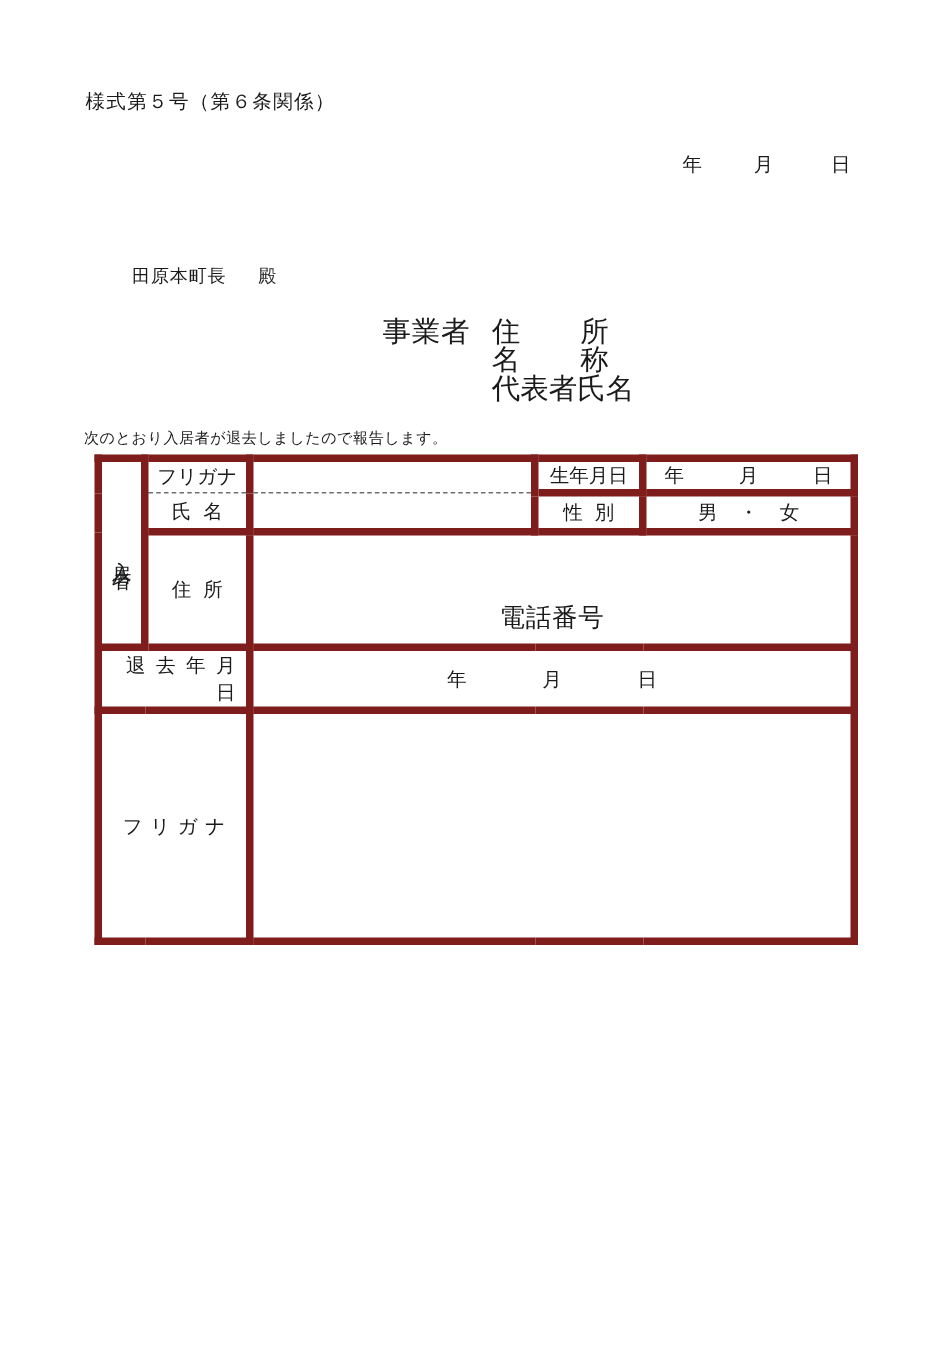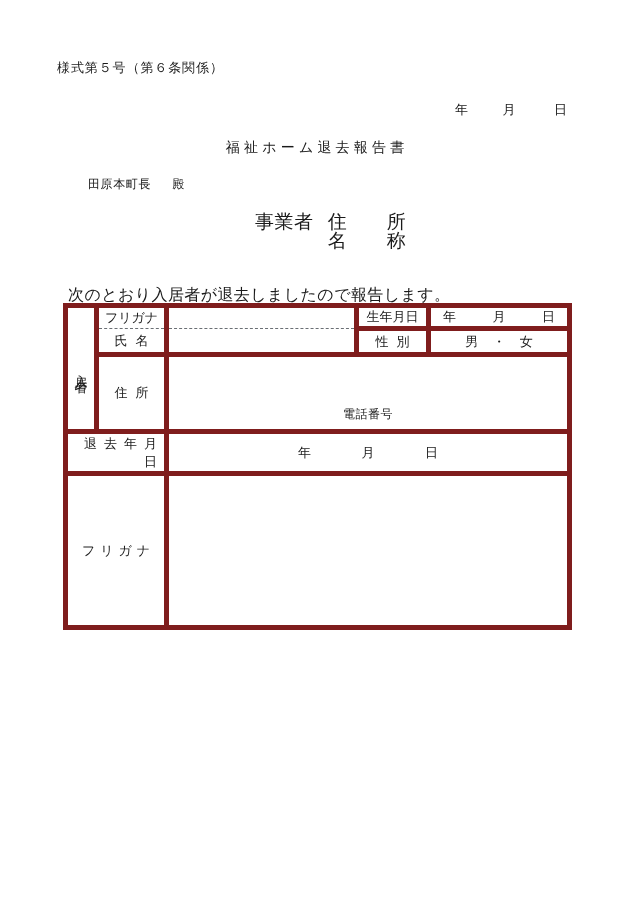--- a/index.html
+++ b/index.html
@@ -84,23 +84,23 @@
     width: 78px;
   }
   .operator .spread {
     display: inline-flex;
     width: 78px;
     justify-content: space-between;
   }
 
   .intro {
     position: absolute;
-    left: 68px;
+    left: 56px;
     top: 285px;
-    font-size: 16px;
+    font-size: 10px;
     letter-spacing: 0.4px;
     white-space: nowrap;
   }
 
   
   .tbl {
     position: absolute;
     left: 63px;
     top: 303px;
     width: 504px;
@@ -166,21 +166,21 @@
   .name-blank { text-align: left; }
 
   .addr-cell {
     position: relative;
   }
   .phone-tag {
     position: absolute;
     left: 50%;
     transform: translateX(-50%);
     bottom: 6px;
-    font-size: 12px;
+    font-size: 17px;
     letter-spacing: 0.5px;
     white-space: nowrap;
   }
   .ymd {
     display: inline-block;
     white-space: nowrap;
   }
   .ymd .g1 { display: inline-block; width: 30px; }
   .ymd .g2 { display: inline-block; width: 30px; }
 
@@ -201,21 +201,20 @@
   <div class="form-number">様式第５号（第６条関係）</div>
 
   <div class="date-line">
     <span class="seg">年</span>
     <span class="gap-a"></span>
     <span class="seg">月</span>
     <span class="gap-b"></span>
     <span class="seg">日</span>
   </div>
 
-  <div class="doc-title">福祉ホーム退去報告書</div>
 
   <div class="addressee">
     <span>田原本町長</span>
     <span class="sp"></span>
     <span>殿</span>
   </div>
 
   <div class="operator">
     <span class="row">
       <span class="lead">事業者</span>
@@ -224,20 +223,24 @@
           <span>所</span>
       </span>
     </span>
     <span class="row">
       <span class="lead"></span>
       <span class="spread">
         <span>名</span>
           <span>称</span>
       </span>
     </span>
+    <span class="row">
+      <span class="lead"></span>
+      <span class="val">代表者氏名</span>
+    </span>
   </div>
 
   <div class="intro">次のとおり入居者が退去しましたので報告します。</div>
 
   <table class="tbl">
     <colgroup>
       <col class="c-vert">
       <col class="c-lbl">
       <col class="c-wide">
       <col class="c-lbl2">

